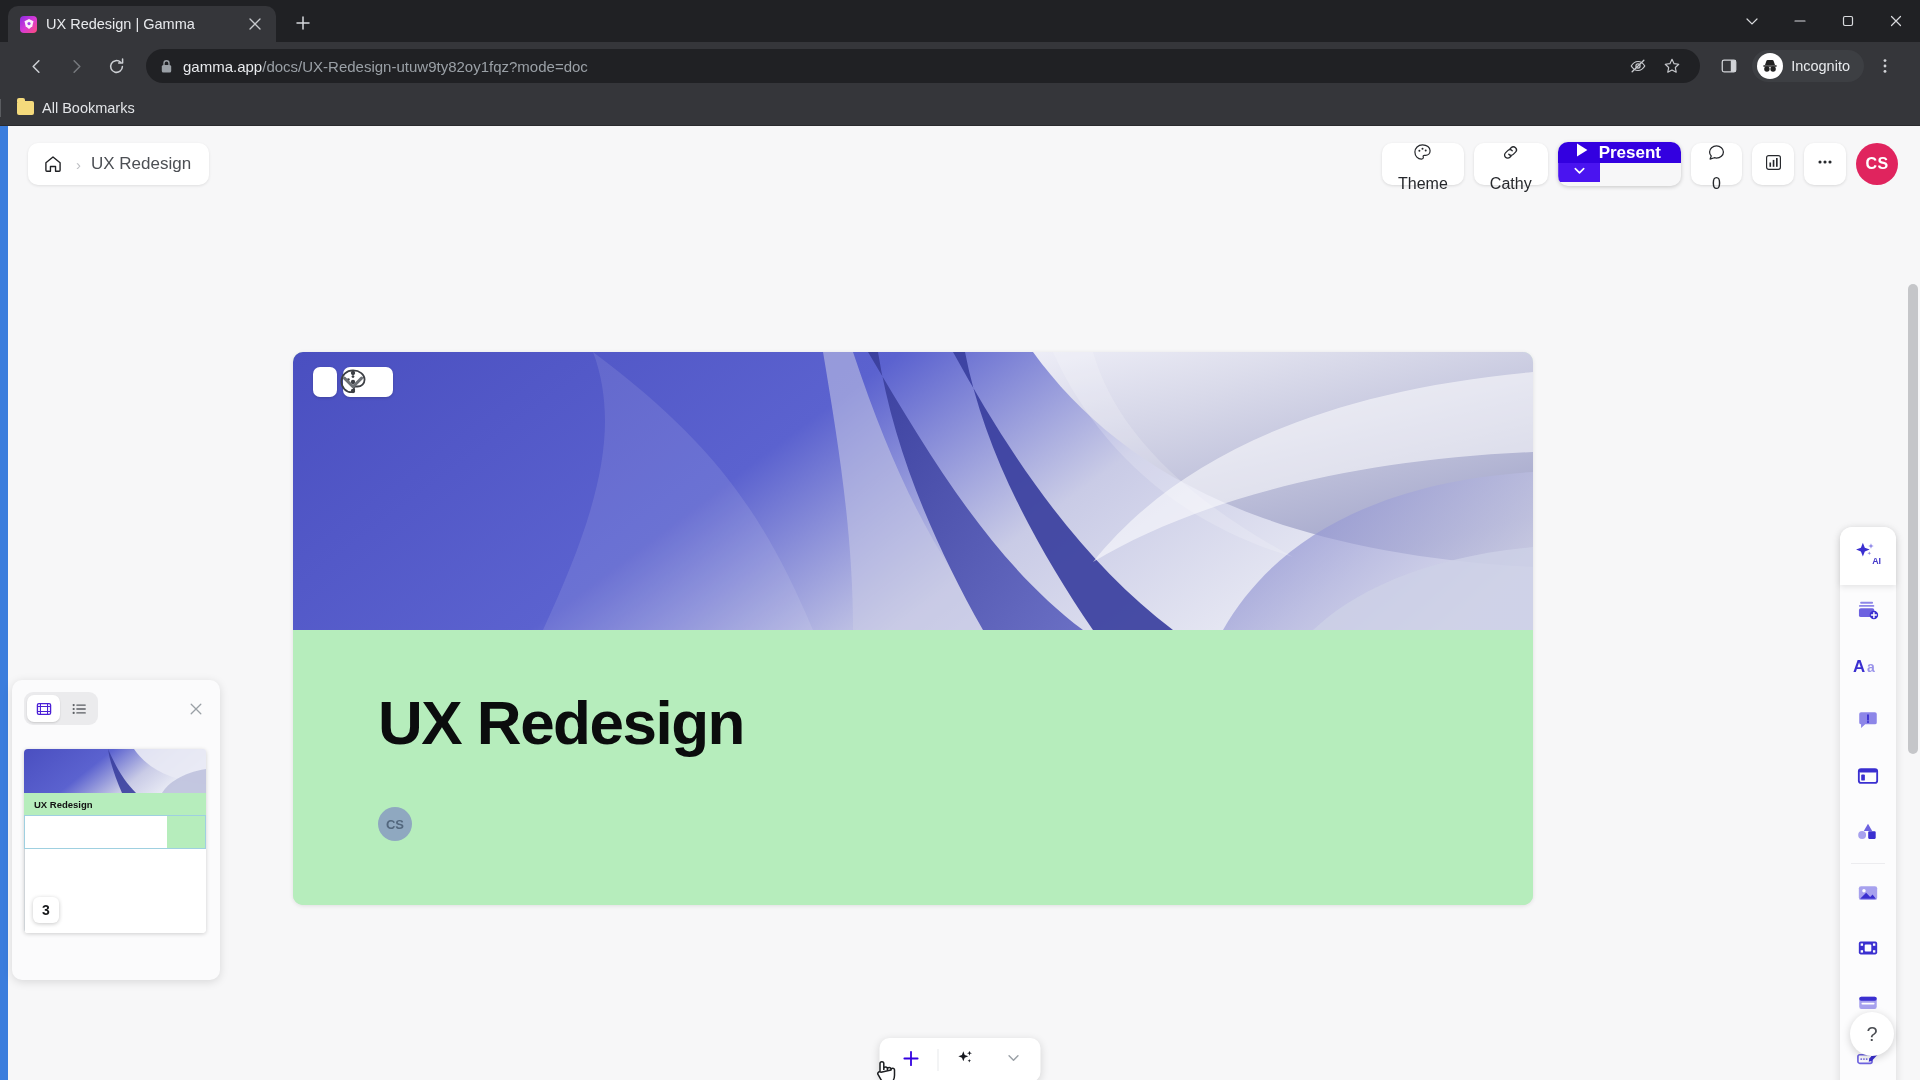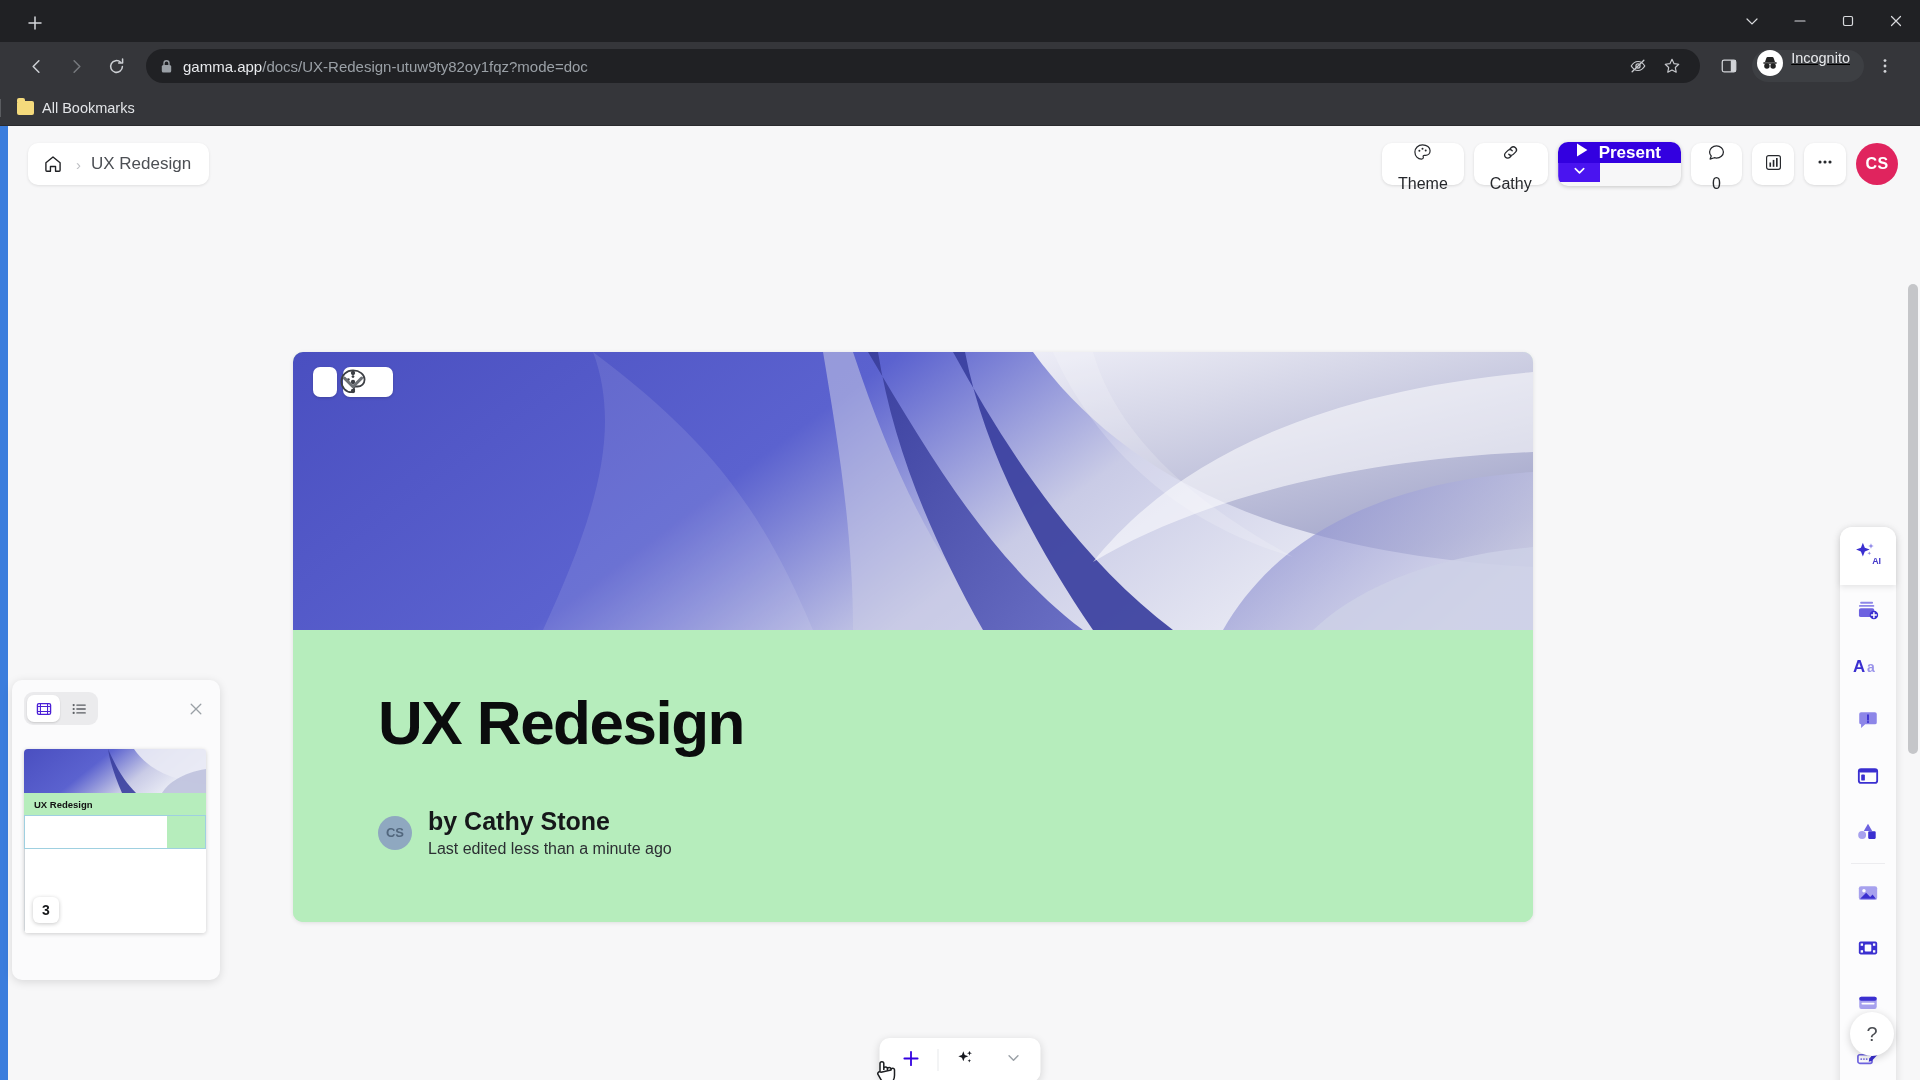--- a/index.html
+++ b/index.html
@@ -35,21 +35,21 @@
   .omnibox {
     flex:1; height:34px; background:#202124; border-radius:18px; display:flex; align-items:center;
     padding: 0 14px; gap:10px; margin: 0 8px; min-width:0;
   }
   .omni-lock { color:#9aa0a6; display:flex; align-items:center; flex:0 0 auto; }
   .omni-url { font-size:15px; color:#9aa0a6; white-space:nowrap; overflow:hidden; text-overflow:ellipsis; }
   .omni-url b { color:#e8eaed; font-weight:400; }
   .omni-right { display:flex; align-items:center; gap:6px; margin-left:auto; flex:0 0 auto; }
   .omni-ico { width:28px;height:28px; display:flex;align-items:center;justify-content:center;color:#c8cace;}
   .tb-ico { width:34px;height:34px;display:flex;align-items:center;justify-content:center;color:#d2d4d8;flex:0 0 auto;}
-  .incognito-chip { height:32px; background:#3d3f43; border-radius:16px; display:flex; align-items:flex-start; gap:8px; padding: 0 14px 0 5px; margin-left:2px;text-decoration:underline;}
+  .incognito-chip { height:32px; background:#3d3f43; border-radius:16px; display:flex; align-items:center; gap:8px; padding: 0 14px 0 5px; margin-left:2px;}
   .incog-av { width:26px;height:26px;border-radius:50%;background:#fff;display:flex;align-items:center;justify-content:center;}
   .incog-txt { color:#e8eaed; font-size:14.5px; }
 
   .bookmarkbar { height: 36px; background:#35363a; display:flex; align-items:center; justify-content:flex-start; padding-right:16px; gap:8px; border-bottom:1px solid #2a2b2e;}
   .bm-divider { width:1px; height:18px; background:#5a5c60; margin-right:8px;}
   .bm-folder { width:17px; height:14px; background:#f4da7c; border-radius:2px 2px 2px 2px; position:relative;}
   .bm-folder:before { content:''; position:absolute; top:-3px; left:0; width:8px; height:4px; background:#f4da7c; border-radius:2px 2px 0 0;}
   .bm-label { color:#e2e4e7; font-size:14.5px; }
 
   
@@ -141,20 +141,34 @@
   
   .app-scroll { position:absolute; right:2px; top:82px; width:10px; bottom:2px; z-index:4;}
   .app-scroll-thumb { position:absolute; top:0; width:10px; height:470px; background:#c5c6c9; border-radius:6px;}
 </style>
 </head>
 <body>
 
 <div class="browser">
 
   <div class="tabstrip">
+    <div class="tab">
+      <span class="tab-favicon">
+        <svg width="12" height="12" viewBox="0 0 12 12">
+            <path d="M6 1 L10.5 3.2 L9.3 8.2 L6 11 L2.7 8.2 L1.5 3.2 Z" fill="#fff" opacity=".92"></path>
+            <circle cx="6" cy="5.6" r="1.6" fill="#a83af0"></circle>
+          </svg>
+      </span>
+      <span class="tab-title">UX Redesign | Gamma</span>
+      <span class="tab-close">
+        <svg width="12" height="12" viewBox="0 0 12 12">
+            <path d="M1 1 L11 11 M11 1 L1 11" stroke="currentColor" stroke-width="1.3" stroke-linecap="round"></path>
+          </svg>
+      </span>
+    </div>
     <div class="newtab">
       <svg width="16" height="16" viewBox="0 0 16 16">
           <path d="M8 2 L8 14 M2 8 L14 8" stroke="currentColor" stroke-width="1.5" stroke-linecap="round"></path>
         </svg>
     </div>
     <div class="wincontrols">
       <div class="wc">
         <svg width="14" height="14" viewBox="0 0 14 14">
             <path d="M2 5 L7 10 L12 5" stroke="currentColor" stroke-width="1.2" fill="none" stroke-linecap="round"></path>
           </svg>
@@ -409,24 +423,20 @@
               </div>
             </div>
           </div>
 
           <div class="card-body">
             <div class="card-title">UX Redesign</div>
             <div class="card-author-row">
               <div class="author-av">
                 <span>CS</span>
               </div>
-              <div>
-                <div class="author-name">by Cathy Stone</div>
-                <div class="author-sub">Last edited less than a minute ago</div>
-              </div>
             </div>
           </div>
         </div>
       </div>
 
       <div class="insert-bar">
         <div class="ib-btn">
           <span>
             <svg width="19" height="19" viewBox="0 0 20 20">
                 <path d="M10 3 L10 17 M3 10 L17 10" stroke="currentColor" stroke-width="1.9" stroke-linecap="round"></path>

